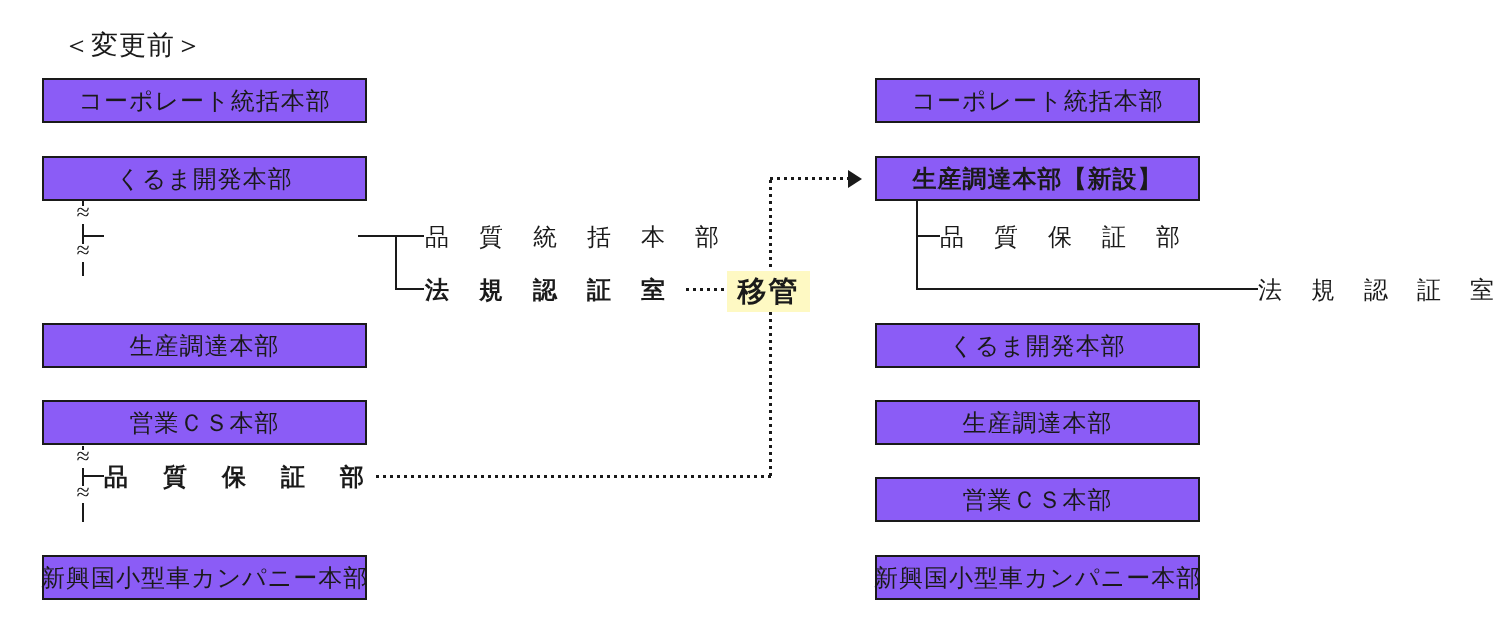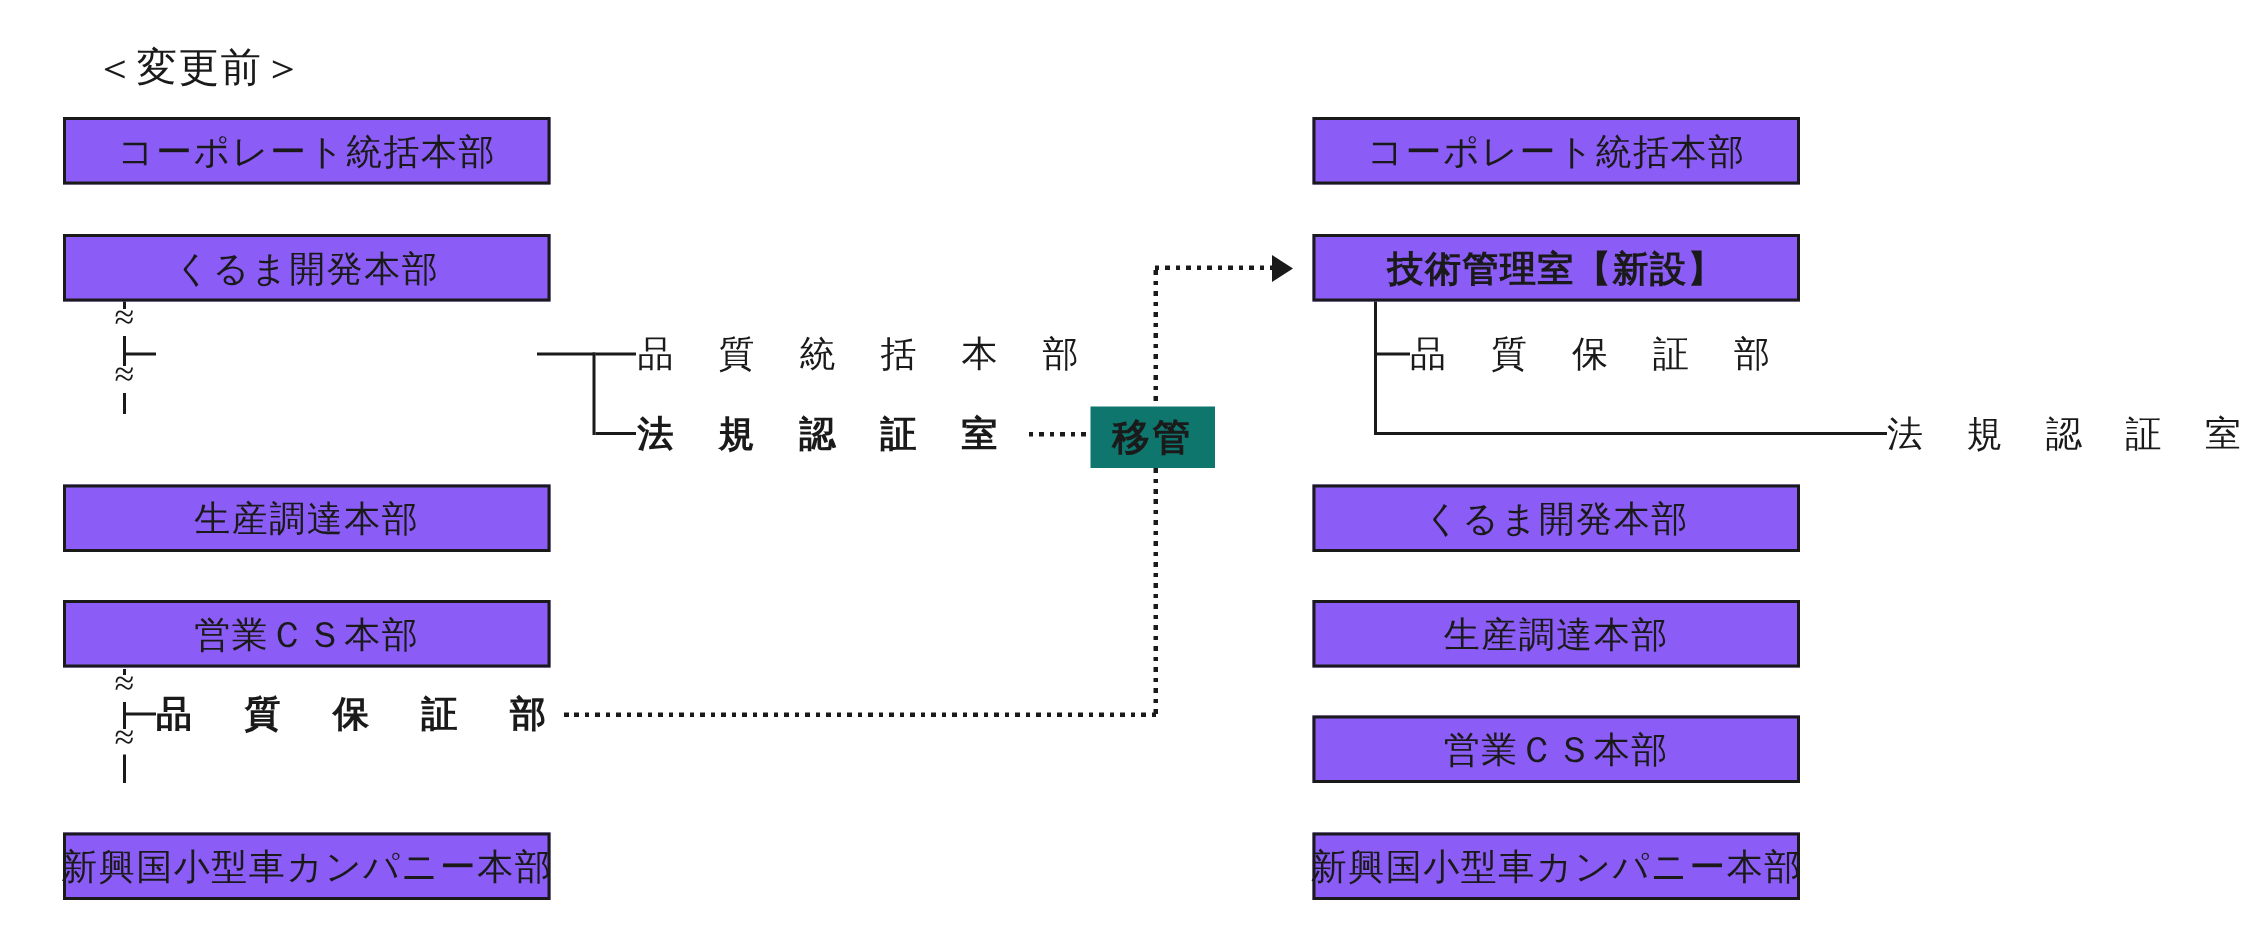--- a/index.html
+++ b/index.html
@@ -18,22 +18,22 @@
   .dept-label.bold{font-weight:bold;}
   .ls35{letter-spacing:35px;}
   .ls30{letter-spacing:30px;}
   .ls29{letter-spacing:29px;}
   .vl{position:absolute;width:2px;background:#1a1a1a;}
   .hl{position:absolute;height:2px;background:#1a1a1a;}
   .dot-h{position:absolute;height:3px;background:repeating-linear-gradient(to right,#1a1a1a 0 3px,transparent 3px 7px);}
   .dot-v{position:absolute;width:3px;background:repeating-linear-gradient(to bottom,#1a1a1a 0 3px,transparent 3px 7px);}
   .wave{position:absolute;font-size:24px;line-height:12px;width:28px;text-align:center;left:69px;background:#ffffff;}
   .transfer-badge{
-    position:absolute;left:727px;top:271px;width:83px;height:41px;background:#0f766e;
-    display:flex;align-items:center;justify-content:center;font-size:25px;font-weight:bold;letter-spacing:2px;
+    position:absolute;left:727px;top:271px;width:83px;height:41px;background:#fef9c3;
+    display:flex;align-items:center;justify-content:center;font-size:29px;font-weight:bold;letter-spacing:2px;
   }
   .arrow-right{
     position:absolute;width:0;height:0;
     border-top:9px solid transparent;border-bottom:9px solid transparent;border-left:14px solid #1a1a1a;
   }
 </style>
 </head>
 <body>
 
 <div id="stage">
@@ -69,21 +69,21 @@
   <div class="dept-label ls35 bold" style="left:104px;top:464px;">品質保証部</div>
 
   <div class="transfer-badge">移管</div>
   <div class="dot-v" style="left:769px;top:180px;height:91px;"></div>
   <div class="dot-h" style="left:770px;top:177px;width:78px;"></div>
   <div class="arrow-right" style="left:848px;top:170px;"></div>
   <div class="dot-v" style="left:769px;top:312px;height:164px;"></div>
   <div class="dot-h" style="left:376px;top:475px;width:396px;"></div>
 
   <div class="org-box" style="left:875px;top:78px;">コーポレート統括本部</div>
-  <div class="org-box bold" style="left:875px;top:156px;">技術管理室【新設】</div>
+  <div class="org-box bold" style="left:875px;top:156px;">生産調達本部【新設】</div>
   <div class="org-box" style="left:875px;top:323px;">くるま開発本部</div>
   <div class="org-box" style="left:875px;top:400px;">生産調達本部</div>
   <div class="org-box" style="left:875px;top:477px;">営業ＣＳ本部</div>
   <div class="org-box" style="left:875px;top:555px;">新興国小型車カンパニー本部</div>
 
   <div class="vl" style="left:916px;top:201px;height:89px;"></div>
   <div class="hl" style="left:918px;top:235px;width:22px;"></div>
   <div class="dept-label ls30" style="left:940px;top:224px;">品質保証部</div>
   <div class="hl" style="left:918px;top:288px;width:340px;"></div>
   <div class="dept-label ls29" style="left:1258px;top:277px;">法規認証室</div>

